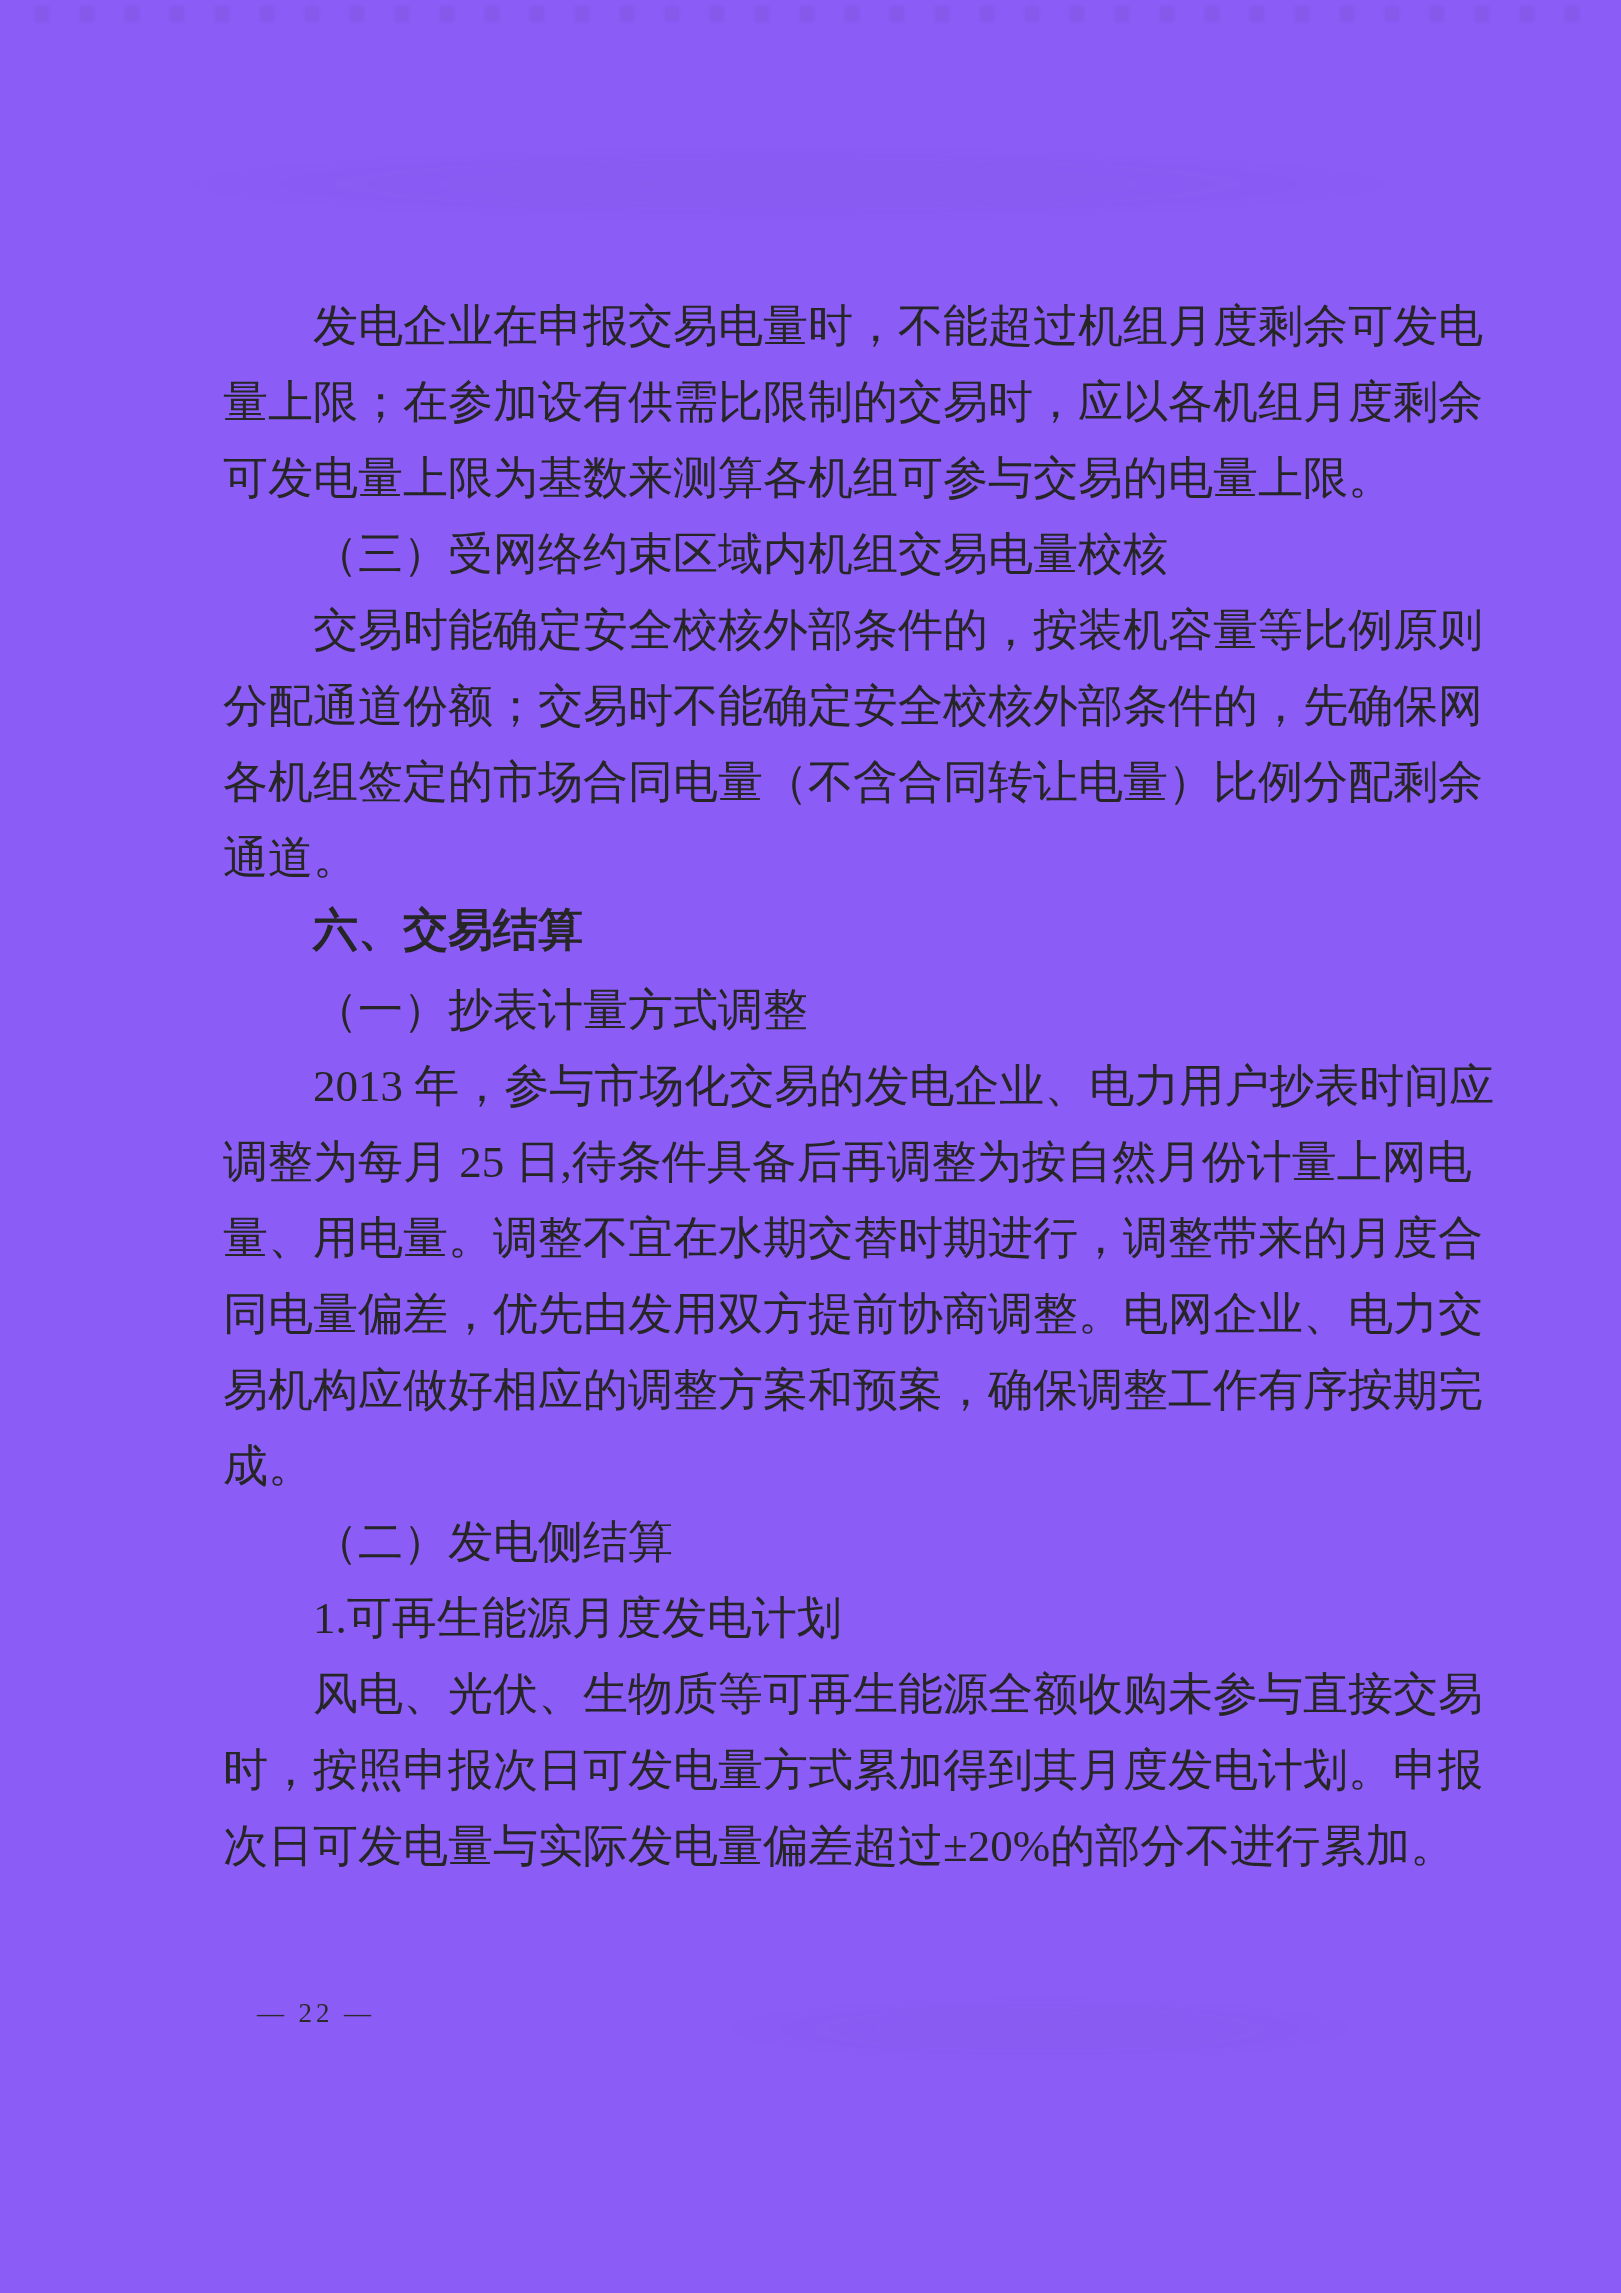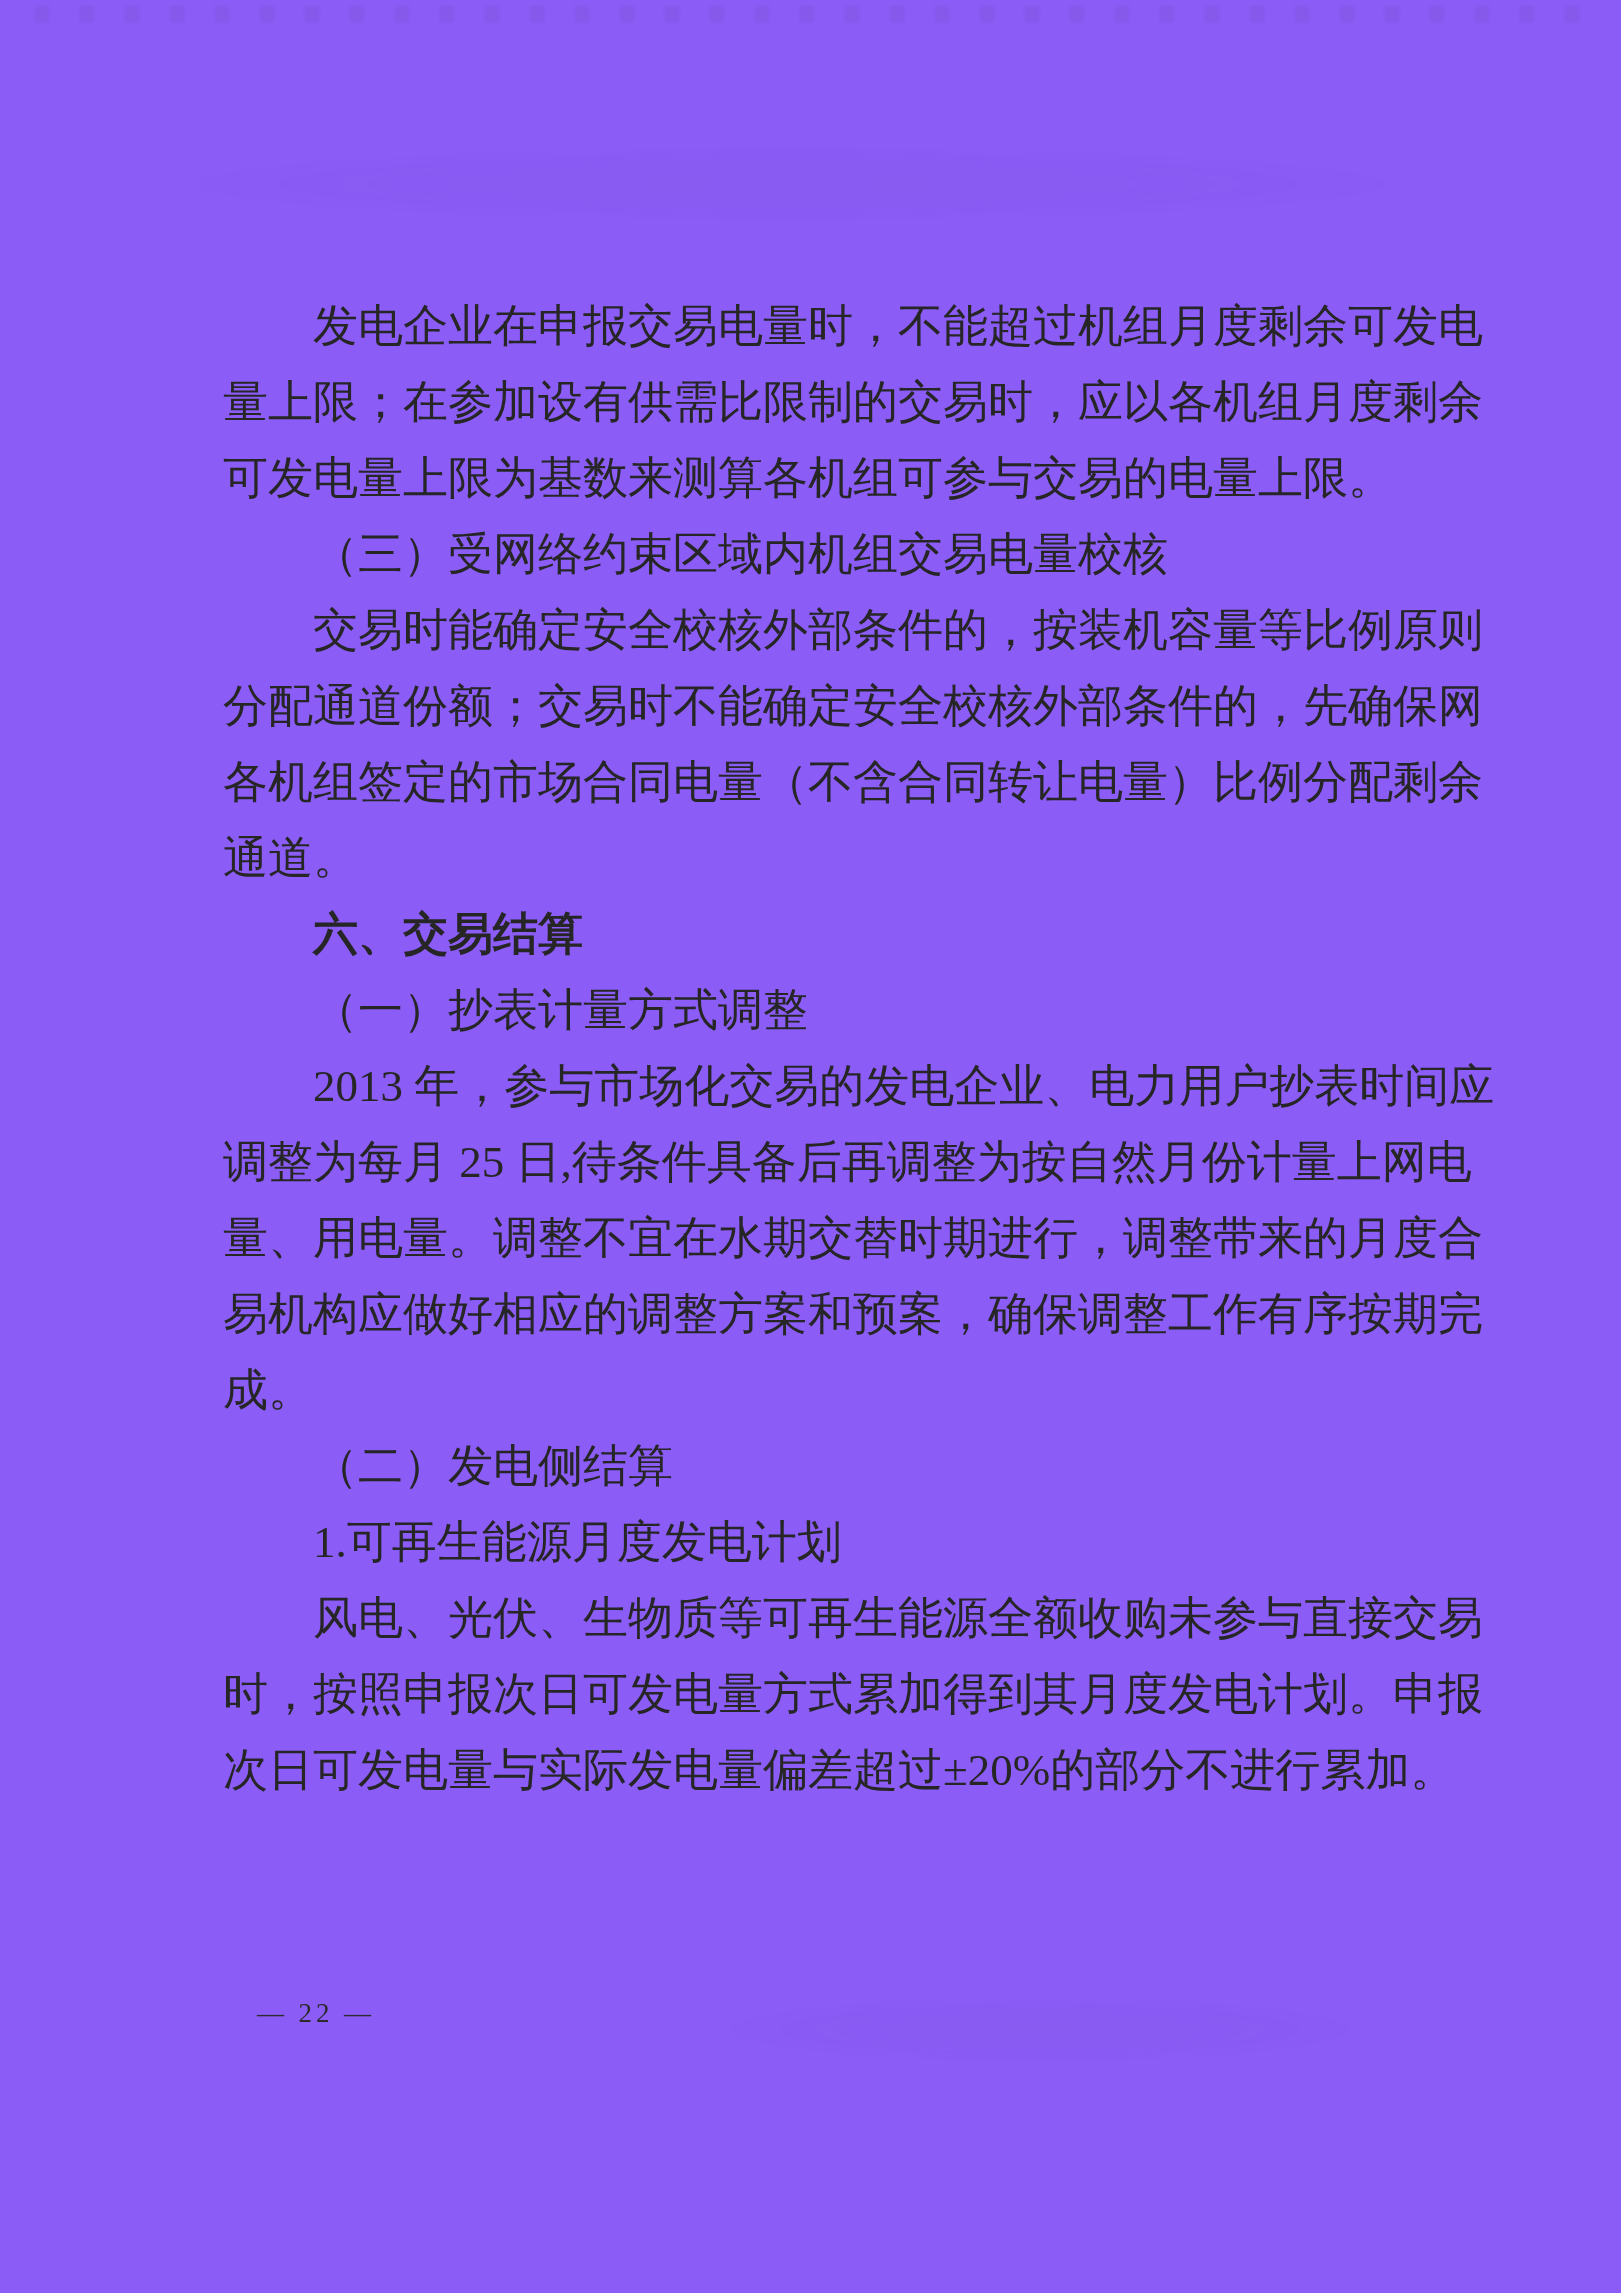--- a/index.html
+++ b/index.html
@@ -26,21 +26,21 @@
     font-size: 45px;
     line-height: 76px;
     letter-spacing: 0;
     white-space: nowrap;
     color: #262626;
   }
   .indent {
     text-indent: 90px;
   }
   .h-bold {
-    font-family: Liberation Serif, serif;
+    font-family: Liberation Mono, monospace;
     font-weight: 700;
   }
   .kai {
     
     font-family: "Liberation Serif", "DejaVu Serif", serif;
   }
   .page-number {
     position: absolute;
     left: 257px;
     top: 1944px;
@@ -92,20 +92,21 @@
     <div class="line indent kai">（三）受网络约束区域内机组交易电量校核</div>
     <div class="line indent">交易时能确定安全校核外部条件的，按装机容量等比例原则</div>
     <div class="line">分配通道份额；交易时不能确定安全校核外部条件的，先确保网</div>
     <div class="line">各机组签定的市场合同电量（不含合同转让电量）比例分配剩余</div>
     <div class="line">通道。</div>
     <div class="line indent h-bold">六、交易结算</div>
     <div class="line indent kai">（一）抄表计量方式调整</div>
     <div class="line indent">2013 年，参与市场化交易的发电企业、电力用户抄表时间应</div>
     <div class="line">调整为每月 25 日,待条件具备后再调整为按自然月份计量上网电</div>
     <div class="line">量、用电量。调整不宜在水期交替时期进行，调整带来的月度合</div>
+    <div class="line">同电量偏差，优先由发用双方提前协商调整。电网企业、电力交</div>
     <div class="line">易机构应做好相应的调整方案和预案，确保调整工作有序按期完</div>
     <div class="line">成。</div>
     <div class="line indent kai">（二）发电侧结算</div>
     <div class="line indent kai">1.可再生能源月度发电计划</div>
     <div class="line indent">风电、光伏、生物质等可再生能源全额收购未参与直接交易</div>
     <div class="line">时，按照申报次日可发电量方式累加得到其月度发电计划。申报</div>
     <div class="line">次日可发电量与实际发电量偏差超过±20%的部分不进行累加。</div>
   </main>
 
   <div class="page-number">— 22 —</div>

